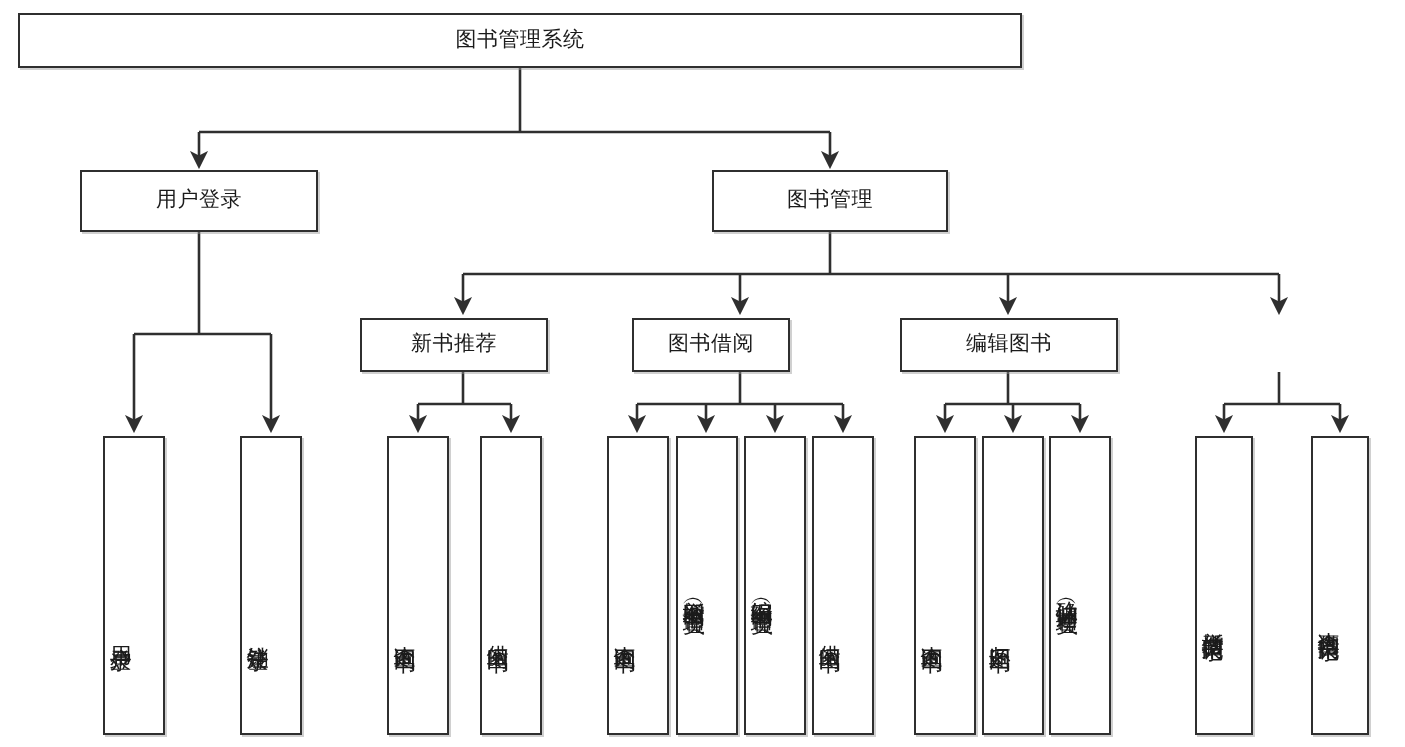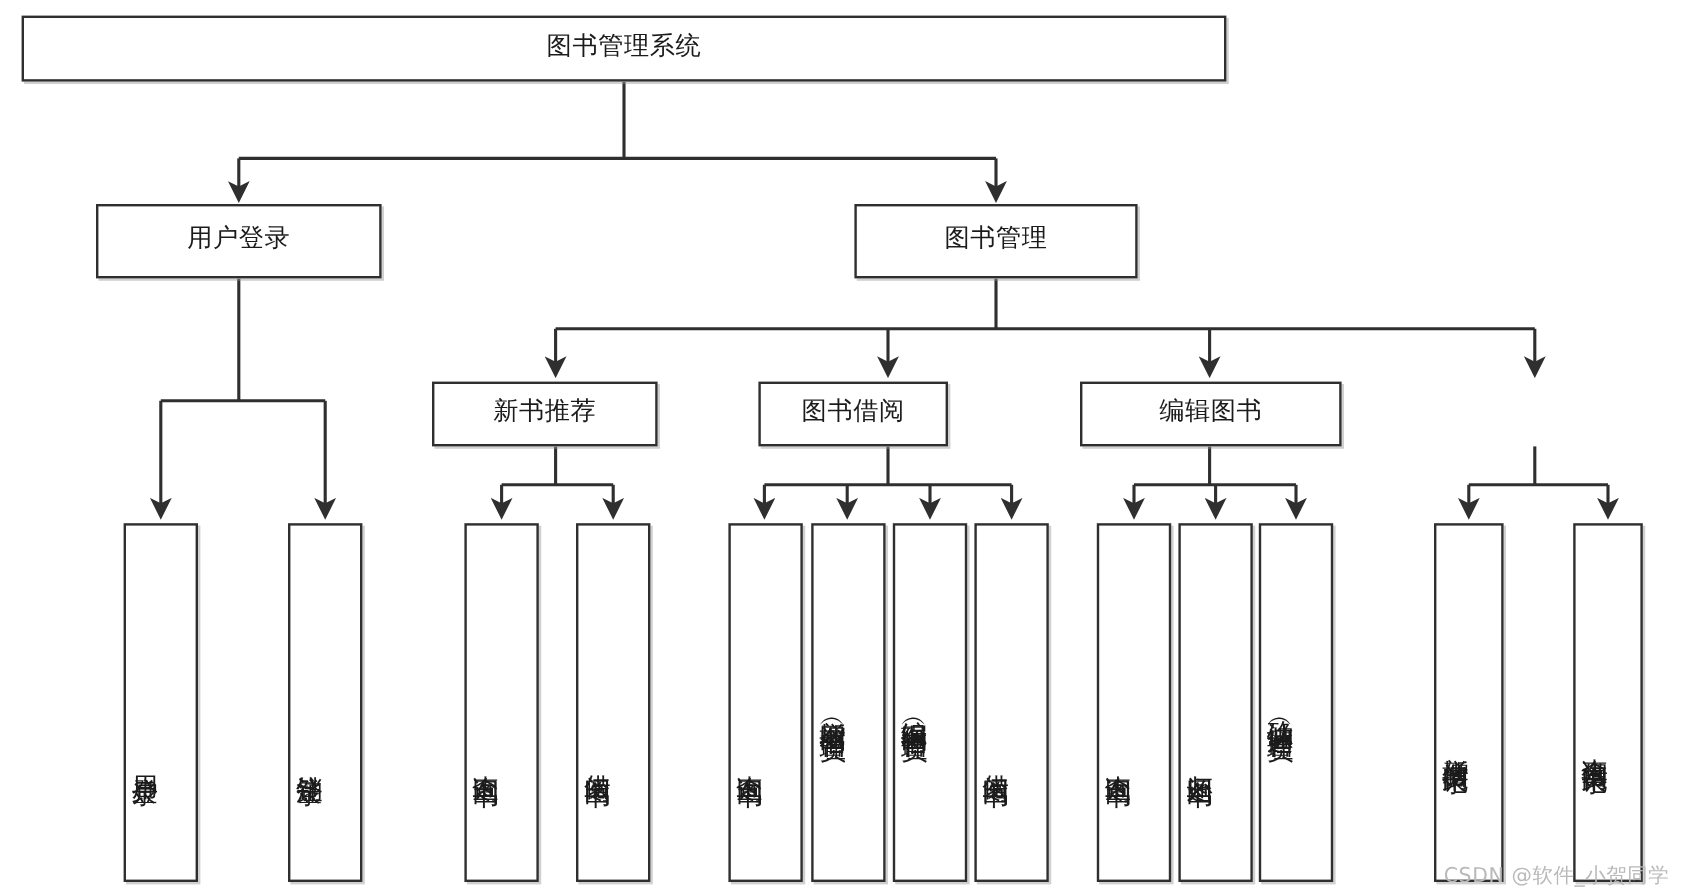--- a/index.html
+++ b/index.html
@@ -191,15 +191,14 @@
     <span class="label">确认归还（管理员）</span>
   </div>
 
   <div class="node vertical mid2" style="left:1195px; top:436px; width:58px; height:299px;">
     <span class="label">新增借阅记录</span>
   </div>
   <div class="node vertical mid2" style="left:1311px; top:436px; width:58px; height:299px;">
     <span class="label">查询借阅记录</span>
   </div>
 
-  <div class="watermark">CSDN @软件_小贺同学</div>
 
 </div>
 
 </body></html>

